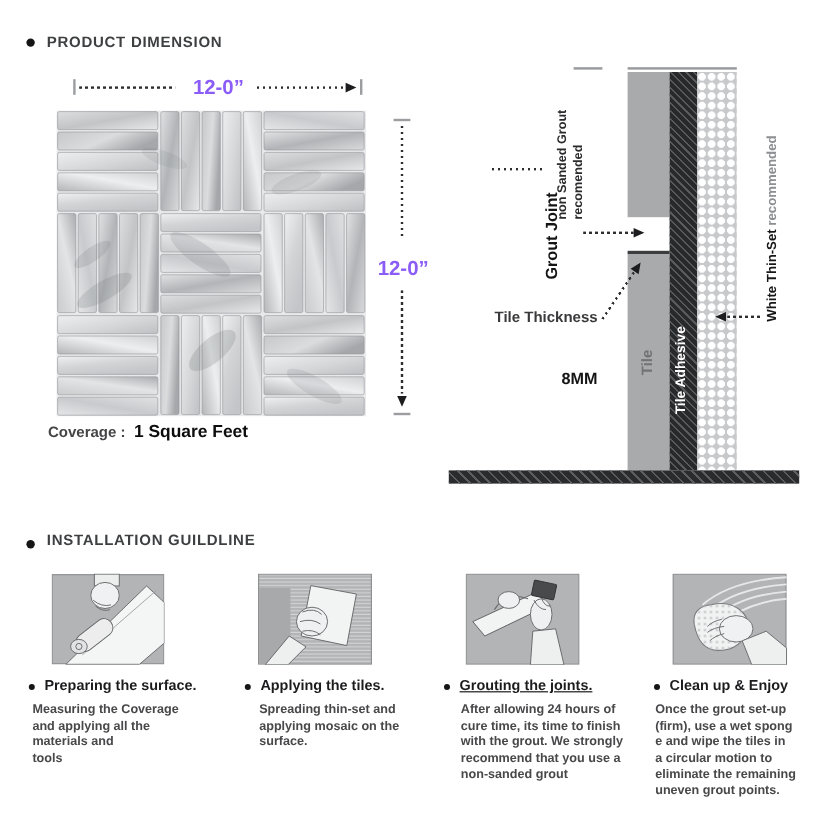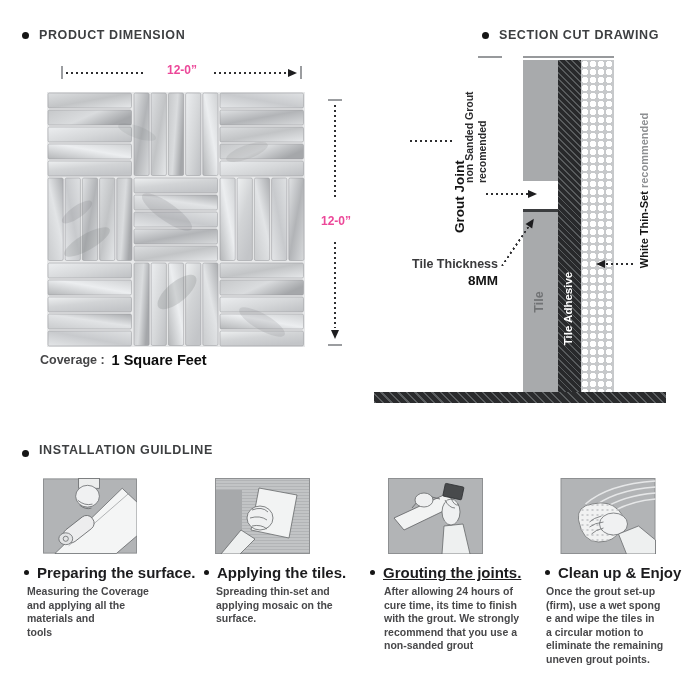--- a/index.html
+++ b/index.html
@@ -8,39 +8,39 @@
   .abs{position:absolute;}
   .hdr{display:flex;align-items:center;gap:10px;font-weight:bold;font-size:12.5px;
        letter-spacing:.6px;color:#3d3f41;white-space:nowrap;}
   .bullet{width:7px;height:7px;border-radius:50%;background:#151515;flex:0 0 auto;}
   .sbullet{width:5px;height:5px;border-radius:50%;background:#151515;}
   .doth{height:2px;background-image:repeating-linear-gradient(90deg,#2e2e30 0 2px,transparent 2px 5px);}
   .dotv{width:2px;background-image:repeating-linear-gradient(180deg,#2e2e30 0 2px,transparent 2px 5px);}
   .gdash{height:2px;background:#97999c;}
   .tick-v{width:2px;height:13px;background:#9b9da0;}
   .tick-h{width:14px;height:2px;background:#9b9da0;}
-  .dimlabel{font-weight:bold;font-size:12px;color:#ec4899;text-align:center;}
+  .dimlabel{font-weight:bold;font-size:17px;color:#8b5cf6;text-align:center;}
   .arr-right{width:0;height:0;border-top:4.5px solid transparent;border-bottom:4.5px solid transparent;border-left:9px solid #1d1d1f;}
   .arr-left{width:0;height:0;border-top:4.5px solid transparent;border-bottom:4.5px solid transparent;border-right:9px solid #1d1d1f;}
   .arr-down{width:0;height:0;border-left:4.5px solid transparent;border-right:4.5px solid transparent;border-top:9px solid #1d1d1f;}
   .vlabel-ba{transform-origin:left bottom;transform:rotate(-90deg);white-space:pre-line;line-height:13px;}
   .vlabel-c{transform:rotate(-90deg);text-align:center;white-space:nowrap;}
   .bar-hatch{background:#28292b;
     background-image:repeating-linear-gradient(45deg,#585b5d 0 1.3px,rgba(0,0,0,0) 1.3px 4.6px);}
   .bar-dots{background-color:#c7c9cb;
     background-image:radial-gradient(circle at 4px 4px,#ffffff 3px,rgba(0,0,0,0) 3.4px);
     background-size:8px 8px;}
   .floor{background:#2a2b2d;
     background-image:repeating-linear-gradient(45deg,#5b5e60 0 1.5px,rgba(0,0,0,0) 1.5px 6px);}
   .coverage-label{font-weight:bold;font-size:12.5px;color:#454547;}
   .coverage-value{font-weight:bold;font-size:14.5px;color:#0c0c0c;}
-  .steptitle{font-weight:bold;font-size:15px;color:#1c1c1e;white-space:nowrap;text-align:right;}
+  .steptitle{font-weight:bold;font-size:12px;color:#1c1c1e;white-space:nowrap;text-align:right;}
   .stepdesc{font-weight:bold;font-size:10.5px;line-height:13.5px;color:#48484a;white-space:pre-line;}
   .thicklabel{font-weight:bold;font-size:12.5px;color:#3a3a3c;text-align:right;line-height:16px;}
-  .thickvalue{font-weight:bold;font-size:13.5px;color:#141414;text-align:right;line-height:17px;}
+  .thickvalue{font-weight:bold;font-size:13.5px;color:#141414;text-align:right;line-height:17px;margin-top:35px;}
   .arrow-flex{display:flex;align-items:center;height:10px;}
 </style>
 </head>
 <body>
 
 <div id="canvas">
 
   <div class="abs hdr" style="left:22px;top:28px;">
     <span class="bullet"></span>
     <span>PRODUCT DIMENSION</span>
@@ -162,24 +162,20 @@
   <div class="abs dimlabel" style="left:306px;top:214px;width:60px;">12-0”</div>
   <div class="abs dotv" style="left:334px;top:242px;height:86px;"></div>
   <div class="abs arr-down" style="left:330.5px;top:330px;"></div>
   <div class="abs tick-h" style="left:328px;top:344px;"></div>
 
   <div class="abs" style="left:40px;top:352px;display:flex;gap:7px;align-items:center;">
     <span class="coverage-label">Coverage :</span>
     <span class="coverage-value">1 Square Feet</span>
   </div>
 
-  <div class="abs hdr" style="left:482px;top:28px;">
-    <span class="bullet"></span>
-    <span>SECTION CUT DRAWING</span>
-  </div>
 
   <div class="abs gdash" style="left:478px;top:56px;width:24px;"></div>
   <div class="abs gdash" style="left:523px;top:56px;width:91px;"></div>
 
   <div class="abs" style="left:523px;top:60px;width:35px;height:121px;background:#a8aaac;"></div>
   <div class="abs" style="left:523px;top:209px;width:35px;height:3px;background:#3b3d3f;"></div>
   <div class="abs" style="left:523px;top:212px;width:35px;height:180px;background:#a8aaac;"></div>
   <div class="abs bar-hatch" style="left:558px;top:60px;width:23px;height:332px;"></div>
   <div class="abs bar-dots" style="left:581px;top:60px;width:33px;height:332px;"></div>
   <div class="abs floor" style="left:374px;top:392px;width:292px;height:11px;"></div>

